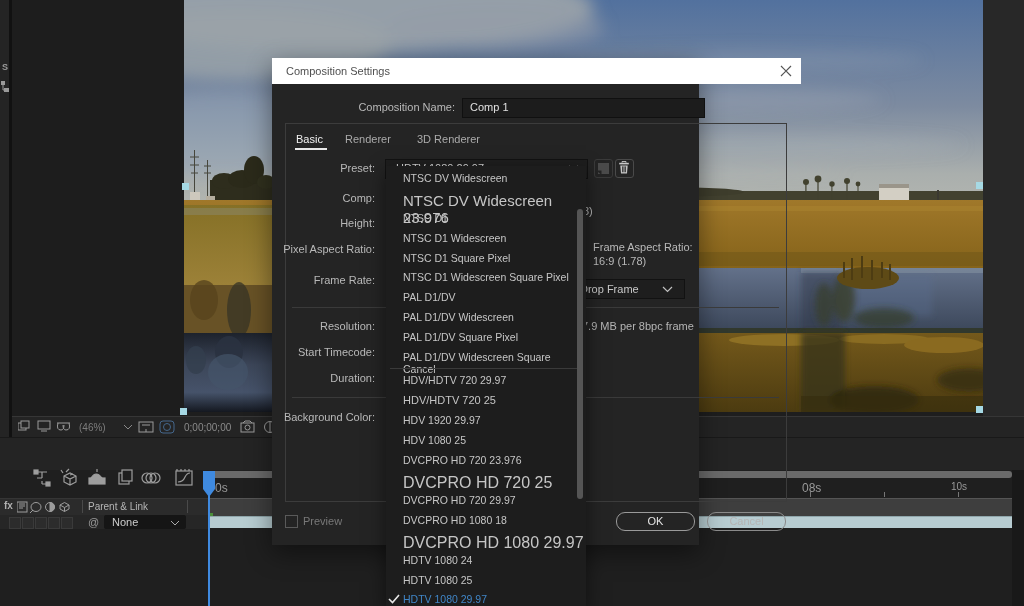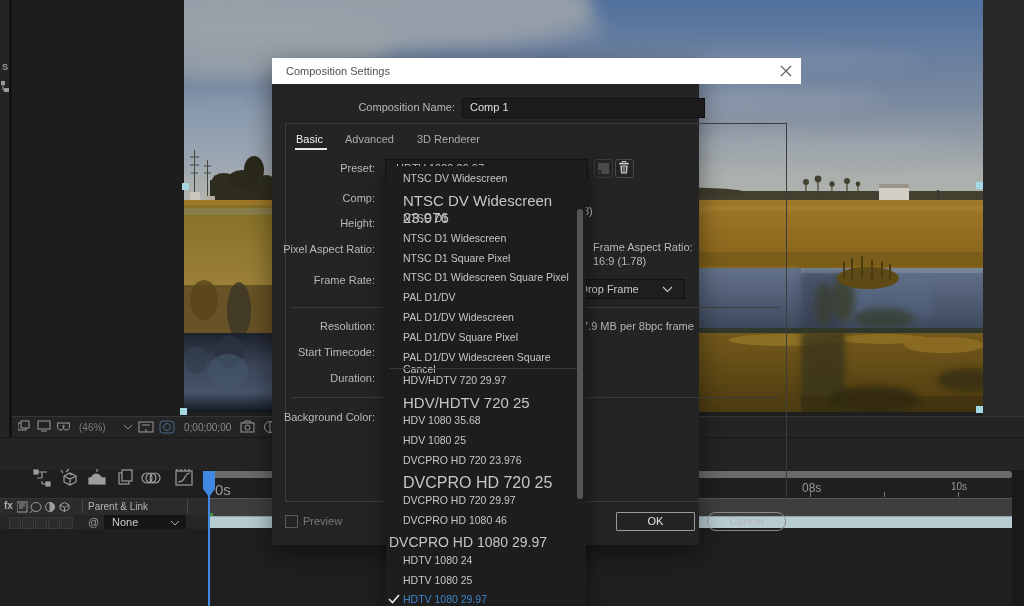--- a/index.html
+++ b/index.html
@@ -191,21 +191,21 @@
 <circle cx="117" cy="10" r="5"></circle>
       <circle cx="121" cy="10" r="5"></circle>
       <circle cx="125" cy="10" r="5"></circle>
 <rect x="146" y="3" width="16" height="14"></rect>
       <path d="M148 14 Q153 14 155 9 Q157 5 160 5"></path>
       <path d="M147 3 V1 M151 3 V1 M155 3 V1 M159 3 V1"></path>
 </g>
 </svg>
 
 <div class="a" style="left:210px;top:471px;width:802px;height:7px;background:#6a6a6a;border-radius:3px"></div>
-<div class="a" style="left:215px;top:481px;font-size:15px;color:#999">0s</div>
+<div class="a" style="left:215px;top:481px;font-size:12px;color:#999">0s</div>
 <div class="a" style="left:802px;top:481px;font-size:12px;color:#999">08s</div>
 <div class="a" style="left:877px;top:504px;font-size:13px;color:#999">09s</div>
 <div class="a" style="left:951px;top:481px;font-size:10px;color:#999">10s</div>
 <div class="a" style="left:810px;top:492px;width:1px;height:5px;background:#777"></div>
 <div class="a" style="left:884px;top:492px;width:1px;height:5px;background:#777"></div>
 <div class="a" style="left:958px;top:492px;width:1px;height:5px;background:#777"></div>
 
 <div class="a" style="left:0;top:498px;width:210px;height:17px;background:#2b2b2b;border-top:1px solid #353535;border-bottom:1px solid #191919"></div>
 <div class="a" style="left:4px;top:500px;font-size:10px;color:#b0b0b0;font-weight:bold">fx</div>
 <svg class="a" style="left:17px;top:501px" width="55" height="12" viewBox="0 0 55 12">
@@ -253,21 +253,21 @@
         <path d="M1 1 L11 11 M11 1 L1 11" stroke="#555" stroke-width="1.2"></path>
       </svg>
   </div>
   <div class="lbl r" style="left:60px;top:43px;width:123px">Composition Name:</div>
   <div class="a" style="left:190px;top:40px;width:241px;height:18px;background:#1c1c1c;border:1px solid #101010"></div>
   <div class="a" style="left:198px;top:43px;font-size:11px;color:#e0e0e0">Comp 1</div>
 
   <div class="a" style="left:13px;top:65px;width:500px;height:377px;border:1px solid #3c3c3c"></div>
   <div class="a" style="left:24px;top:75px;font-size:11px;color:#f0f0f0">Basic</div>
   <div class="a" style="left:23px;top:90px;width:32px;height:2px;background:#e8e8e8"></div>
-  <div class="a" style="left:73px;top:75px;font-size:11px;color:#ababab">Advanced</div>
+  <div class="a" style="left:73px;top:75px;font-size:11px;color:#ababab">Renderer</div>
   <div class="a" style="left:145px;top:75px;font-size:11px;color:#ababab">3D Renderer</div>
   <div class="lbl r" style="left:3px;top:104px;width:100px">Preset:</div>
   <div class="a" style="left:113px;top:101px;width:201px;height:18px;background:#1e1e1e;border:1px solid #121212"></div>
   <div class="a" style="left:124px;top:104px;font-size:11px;color:#d8d8d8">HDTV 1080 29.97</div>
   <svg class="a" style="left:296px;top:107px" width="11" height="7">
       <path d="M1 1 L5.5 5.5 L10 1" stroke="#c0c0c0" fill="none" stroke-width="1.2"></path>
     </svg>
   <div class="a" style="left:322px;top:101px;width:17px;height:17px;border:1px solid #3a3a3a;border-radius:3px"></div>
   <svg class="a" style="left:326px;top:105px" width="11" height="11" viewBox="0 0 11 11">
       <path d="M0 0 H11 V11 H3.5 L3.5 7.5 L0 7.5 Z" fill="#4b4b4b"></path>
@@ -294,45 +294,45 @@
     </svg>
   <div class="a" style="left:20px;top:249px;width:487px;height:1px;background:#3a3a3a"></div>
   <div class="lbl r" style="left:3px;top:262px;width:100px">Resolution:</div>
   <div class="a" style="left:310px;top:262px;font-size:11px;color:#b5b5b5">7.9 MB per 8bpc frame</div>
   <div class="lbl r" style="left:3px;top:288px;width:100px">Start Timecode:</div>
   <div class="lbl r" style="left:3px;top:314px;width:100px">Duration:</div>
   <div class="a" style="left:20px;top:339px;width:487px;height:1px;background:#3a3a3a"></div>
   <div class="lbl r" style="left:3px;top:353px;width:100px">Background Color:</div>
   <div class="a" style="left:13px;top:457px;width:11px;height:11px;border:1px solid #5a5a5a"></div>
   <div class="a" style="left:31px;top:457px;font-size:11px;color:#787878">Preview</div>
-  <div class="a" style="left:344px;top:454px;width:77px;height:17px;border:1px solid #9a9a9a;border-radius:1px;text-align:center;font-size:11px;color:#e5e5e5;line-height:17px">OK</div>
+  <div class="a" style="left:344px;top:454px;width:77px;height:17px;border:1px solid #9a9a9a;border-radius:9px;text-align:center;font-size:11px;color:#e5e5e5;line-height:17px">OK</div>
   <div class="a" style="left:435px;top:454px;width:77px;height:17px;border:1px solid #8a8a8a;border-radius:9px;text-align:center;font-size:11px;color:#b5b5b5;line-height:17px">Cancel</div>
 </div>
 
 <div class="a" style="left:386px;top:166px;width:200px;height:440px;background:#1d1d1d;box-shadow:0 6px 18px rgba(0,0,0,0.5)">
   <div class="a" style="left:17px;top:6px;font-size:10.5px;color:#c6c6c6">NTSC DV Widescreen</div>
   <div class="a" style="left:17px;top:26px;font-size:15px;color:#c6c6c6">NTSC DV Widescreen 23.976</div>
   <div class="a" style="left:17px;top:46px;font-size:10.5px;color:#c6c6c6">NTSC D1</div>
   <div class="a" style="left:17px;top:66px;font-size:10.5px;color:#c6c6c6">NTSC D1 Widescreen</div>
   <div class="a" style="left:17px;top:86px;font-size:10.5px;color:#c6c6c6">NTSC D1 Square Pixel</div>
   <div class="a" style="left:17px;top:105px;font-size:10.5px;color:#c6c6c6">NTSC D1 Widescreen Square Pixel</div>
   <div class="a" style="left:17px;top:125px;font-size:10.5px;color:#c6c6c6">PAL D1/DV</div>
   <div class="a" style="left:17px;top:145px;font-size:10.5px;color:#c6c6c6">PAL D1/DV Widescreen</div>
   <div class="a" style="left:17px;top:165px;font-size:10.5px;color:#c6c6c6">PAL D1/DV Square Pixel</div>
   <div class="a" style="left:17px;top:185px;font-size:10.5px;color:#c6c6c6">PAL D1/DV Widescreen Square Cancel</div>
   <div class="a" style="left:4px;top:202px;width:192px;height:1px;background:#3a3a3a"></div>
   <div class="a" style="left:17px;top:208px;font-size:10.5px;color:#c6c6c6">HDV/HDTV 720 29.97</div>
-  <div class="a" style="left:17px;top:228px;font-size:15px;color:#c6c6c6">HDV/HDTV 720 25</div>
-  <div class="a" style="left:17px;top:248px;font-size:10.5px;color:#c6c6c6">HDV 1080 35.68</div>
+  <div class="a" style="left:17px;top:228px;font-size:11px;color:#c6c6c6">HDV/HDTV 720 25</div>
+  <div class="a" style="left:17px;top:248px;font-size:10.5px;color:#c6c6c6">HDV 1920 29.97</div>
   <div class="a" style="left:17px;top:268px;font-size:10.5px;color:#c6c6c6">HDV 1080 25</div>
   <div class="a" style="left:17px;top:288px;font-size:10.5px;color:#c6c6c6">DVCPRO HD 720 23.976</div>
   <div class="a" style="left:17px;top:308px;font-size:16px;color:#c6c6c6">DVCPRO HD 720 25</div>
   <div class="a" style="left:17px;top:328px;font-size:10.5px;color:#c6c6c6">DVCPRO HD 720 29.97</div>
-  <div class="a" style="left:17px;top:348px;font-size:10.5px;color:#c6c6c6">DVCPRO HD 1080 46</div>
-  <div class="a" style="left:3px;top:368px;font-size:14px;color:#c6c6c6">DVCPRO HD 1080 29.97</div>
+  <div class="a" style="left:17px;top:348px;font-size:10.5px;color:#c6c6c6">DVCPRO HD 1080 18</div>
+  <div class="a" style="left:17px;top:368px;font-size:16px;color:#c6c6c6">DVCPRO HD 1080 29.97</div>
   <div class="a" style="left:17px;top:388px;font-size:10.5px;color:#c6c6c6">HDTV 1080 24</div>
   <div class="a" style="left:17px;top:408px;font-size:10.5px;color:#c6c6c6">HDTV 1080 25</div>
   <div class="a" style="left:17px;top:427px;font-size:10.5px;color:#4086c7">HDTV 1080 29.97</div>
   <svg class="a" style="left:2px;top:428px" width="12" height="10">
       <path d="M1 5 L4.5 8.5 L11 1" stroke="#e8e8e8" fill="none" stroke-width="1.6"></path>
     </svg>
   <div class="a" style="left:191px;top:43px;width:6px;height:290px;background:#555;border-radius:3px"></div>
 </div>
 
 </body></html>

